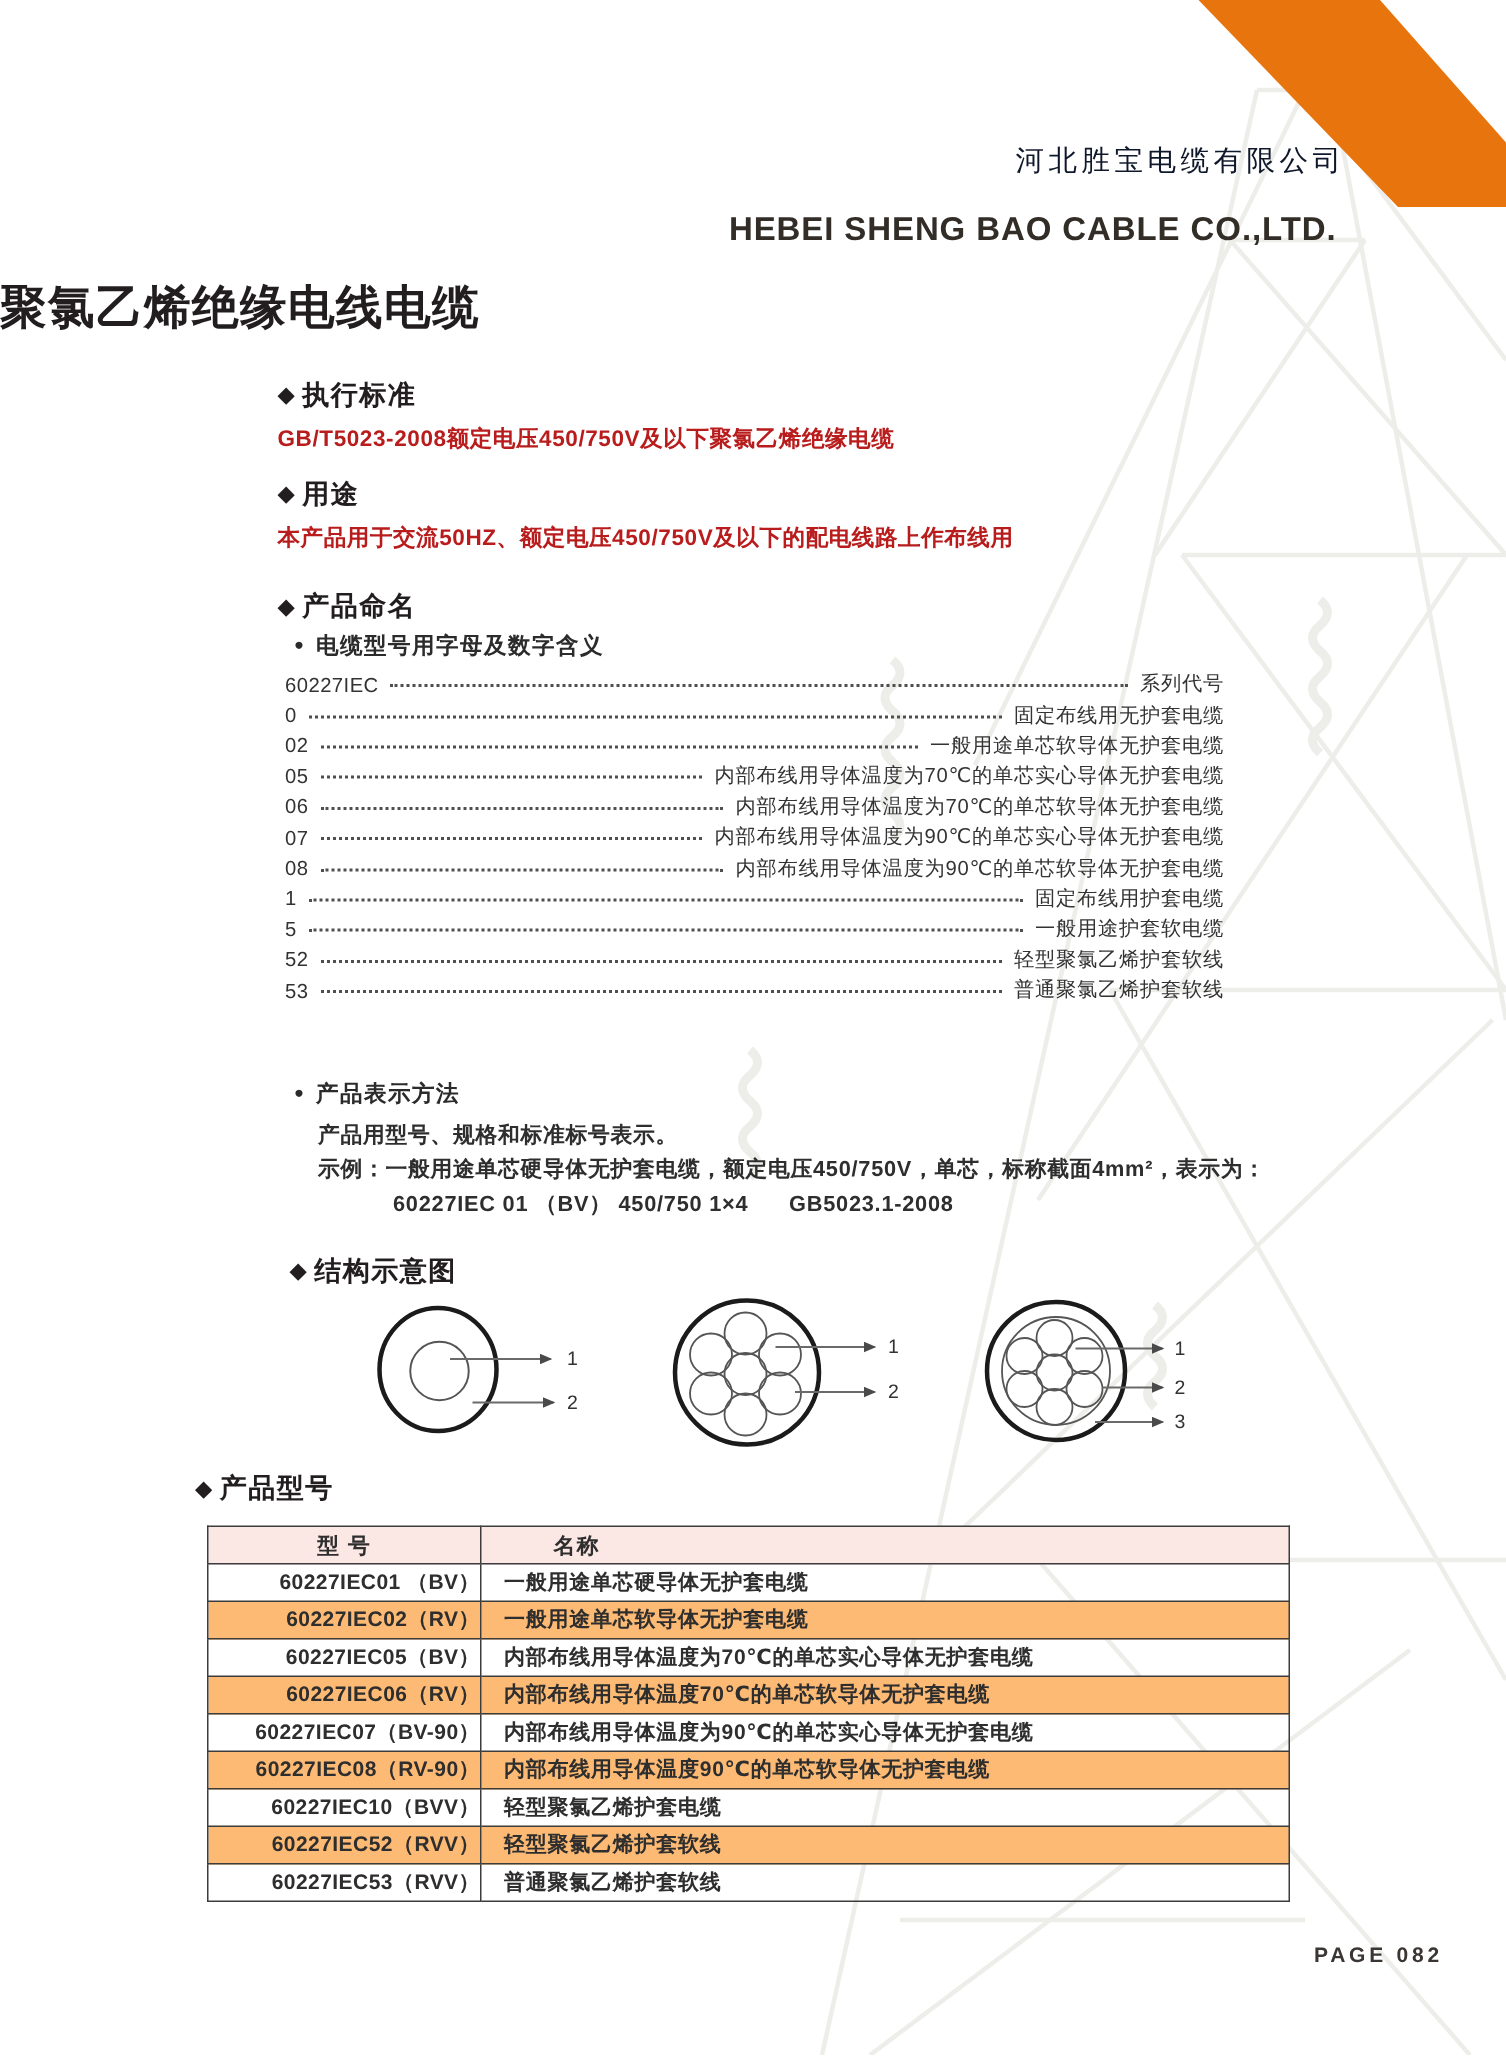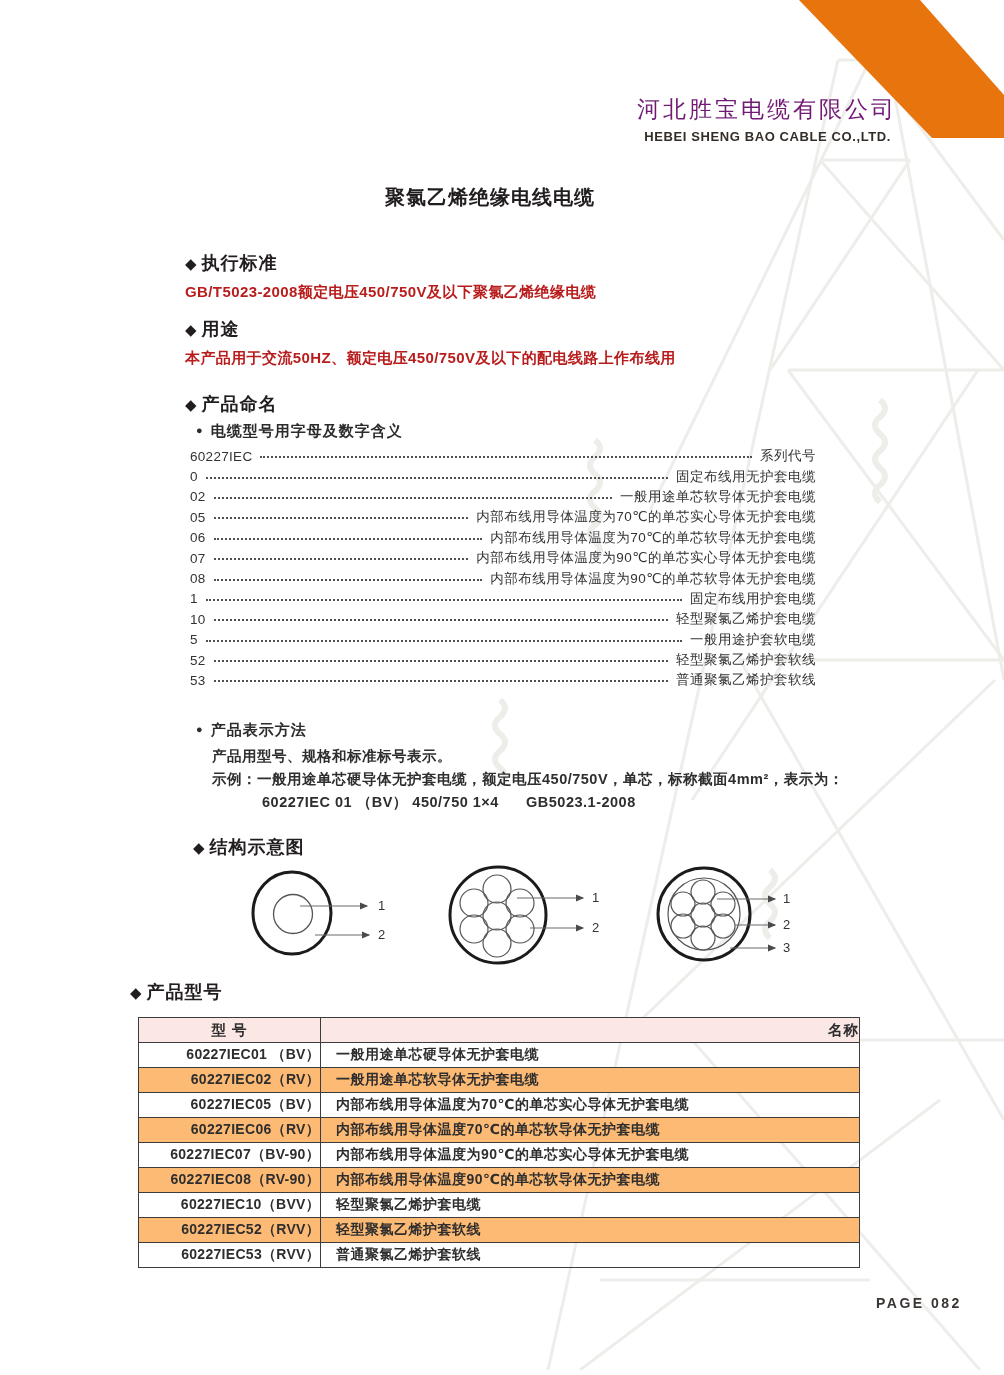--- a/index.html
+++ b/index.html
@@ -8,26 +8,26 @@
     font-family:"Liberation Sans","DejaVu Sans",sans-serif;color:#262626;
   }
   svg{display:block;}
   .abs{position:absolute;}
 
   
   .watermark{position:absolute;left:440px;top:40px;pointer-events:none;}
 
   
   .company{position:absolute;top:94px;right:107px;text-align:right;}
-  .company-cn{display:block;font-size:23px;letter-spacing:3px;color:#701a75;font-weight:400;}
-  .company-en{display:block;margin-top:4px;margin-right:6px;font-size:13px;font-weight:bold;color:#332d28;letter-spacing:0.6px;}
-
-  
-  .doc-title{position:absolute;top:184px;left:0;width:980px;text-align:center;
-    font-size:20px;font-weight:bold;color:#221e1f;letter-spacing:1px;}
+  .company-cn{display:block;font-size:19px;letter-spacing:3px;color:#0f172a;font-weight:400;}
+  .company-en{display:block;margin-top:20px;margin-right:6px;font-size:22px;font-weight:bold;color:#332d28;letter-spacing:0.6px;}
+
+  
+  .doc-title{position:absolute;top:184px;left:0;width:980px;
+    font-size:31px;font-weight:bold;color:#221e1f;letter-spacing:1px;}
 
   
   .sec-head{position:absolute;display:flex;align-items:center;font-weight:bold;color:#221e1f;}
   .sec-head .dia{font-size:15px;margin-right:5px;line-height:1;}
   .sec-head .txt{font-size:18px;letter-spacing:1px;line-height:1;}
   .body-line{position:absolute;font-size:15px;font-weight:700;color:#b91c1c;letter-spacing:0.4px;}
 
   .bullet-line{position:absolute;display:flex;align-items:center;font-weight:700;color:#2b2b2b;}
   .bullet-line .dot{font-size:11px;margin-right:8px;line-height:1;}
   .bullet-line .txt{font-size:15px;letter-spacing:1px;line-height:1;}
@@ -154,25 +154,20 @@
         <span class="code">08</span>
         <span class="leader"></span>
         <span class="meaning">内部布线用导体温度为90℃的单芯软导体无护套电缆</span>
       </div>
       <div class="code-row">
         <span class="code">1</span>
         <span class="leader"></span>
         <span class="meaning">固定布线用护套电缆</span>
       </div>
       <div class="code-row">
-        <span class="code">10</span>
-        <span class="leader"></span>
-        <span class="meaning">轻型聚氯乙烯护套电缆</span>
-      </div>
-      <div class="code-row">
         <span class="code">5</span>
         <span class="leader"></span>
         <span class="meaning">一般用途护套软电缆</span>
       </div>
       <div class="code-row">
         <span class="code">52</span>
         <span class="leader"></span>
         <span class="meaning">轻型聚氯乙烯护套软线</span>
       </div>
       <div class="code-row">
@@ -254,21 +249,21 @@
 
   <div class="sec-head" style="left:130px;top:983px;">
     <span class="dia">◆</span>
     <span class="txt">产品型号</span>
   </div>
 
   <table class="models-table">
     <thead>
       <tr>
         <th class="c1">型 号</th>
-        <th class="c2" style="text-align:right;padding-left:48px;">名称</th>
+        <th class="c2" style="text-align:left;padding-left:48px;">名称</th>
       </tr>
     </thead>
     <tbody>
         <tr class="">
           <td class="c1">60227IEC01 （BV）</td>
           <td class="c2">一般用途单芯硬导体无护套电缆</td>
         </tr>
         <tr class="pink">
           <td class="c1">60227IEC02（RV）</td>
           <td class="c2">一般用途单芯软导体无护套电缆</td>

